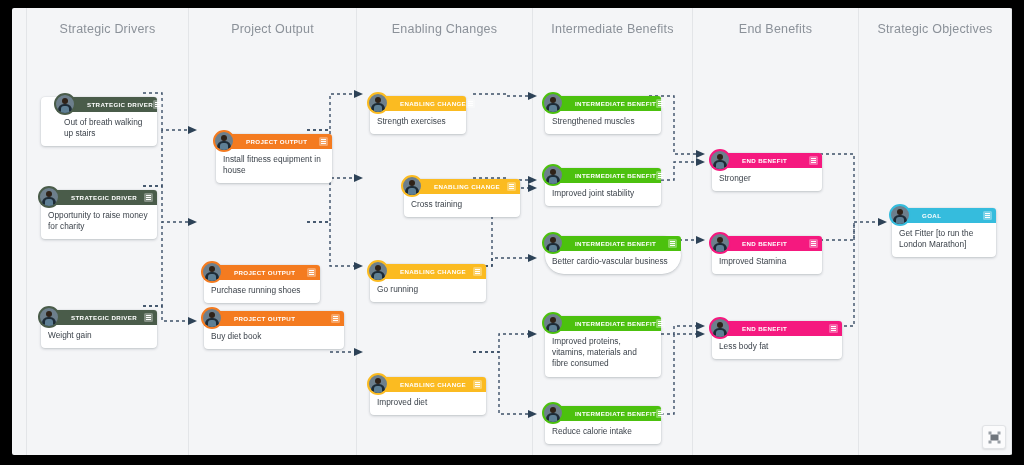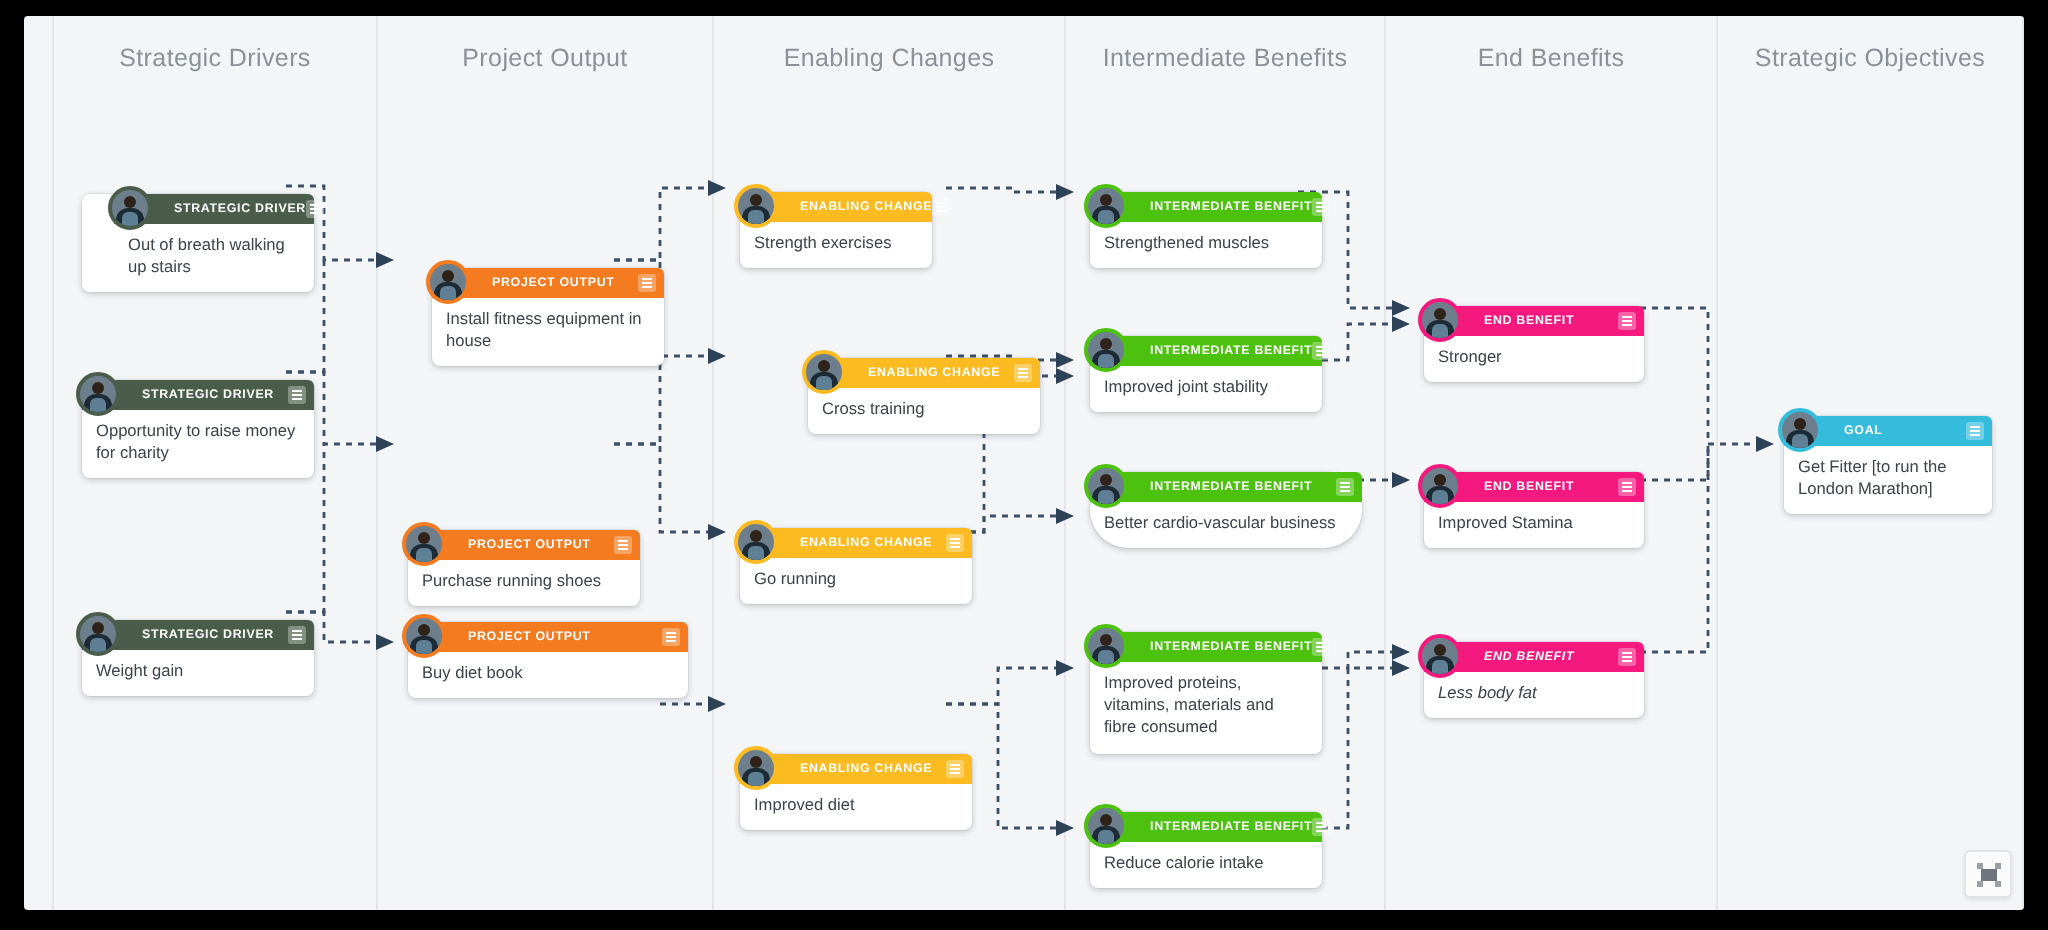--- a/index.html
+++ b/index.html
@@ -496,21 +496,21 @@
         <span class="node-type">END BENEFIT</span>
         <span class="menu-icon">
             <i></i>
             <i></i>
             <i></i>
           </span>
       </div>
       <div class="node-body">Improved Stamina</div>
     </div>
 
-    <div class="node t-end" style="left:700px;top:313px;width:110px;font-style:italic;">
+    <div class="node t-end" style="left:700px;top:313px;width:130px;">
       <div class="node-head">
         <span class="avatar">
             <span class="a-body"></span>
             <span class="a-shirt"></span>
             <span class="a-head"></span>
           </span>
         <span class="node-type">END BENEFIT</span>
         <span class="menu-icon">
             <i></i>
             <i></i>

